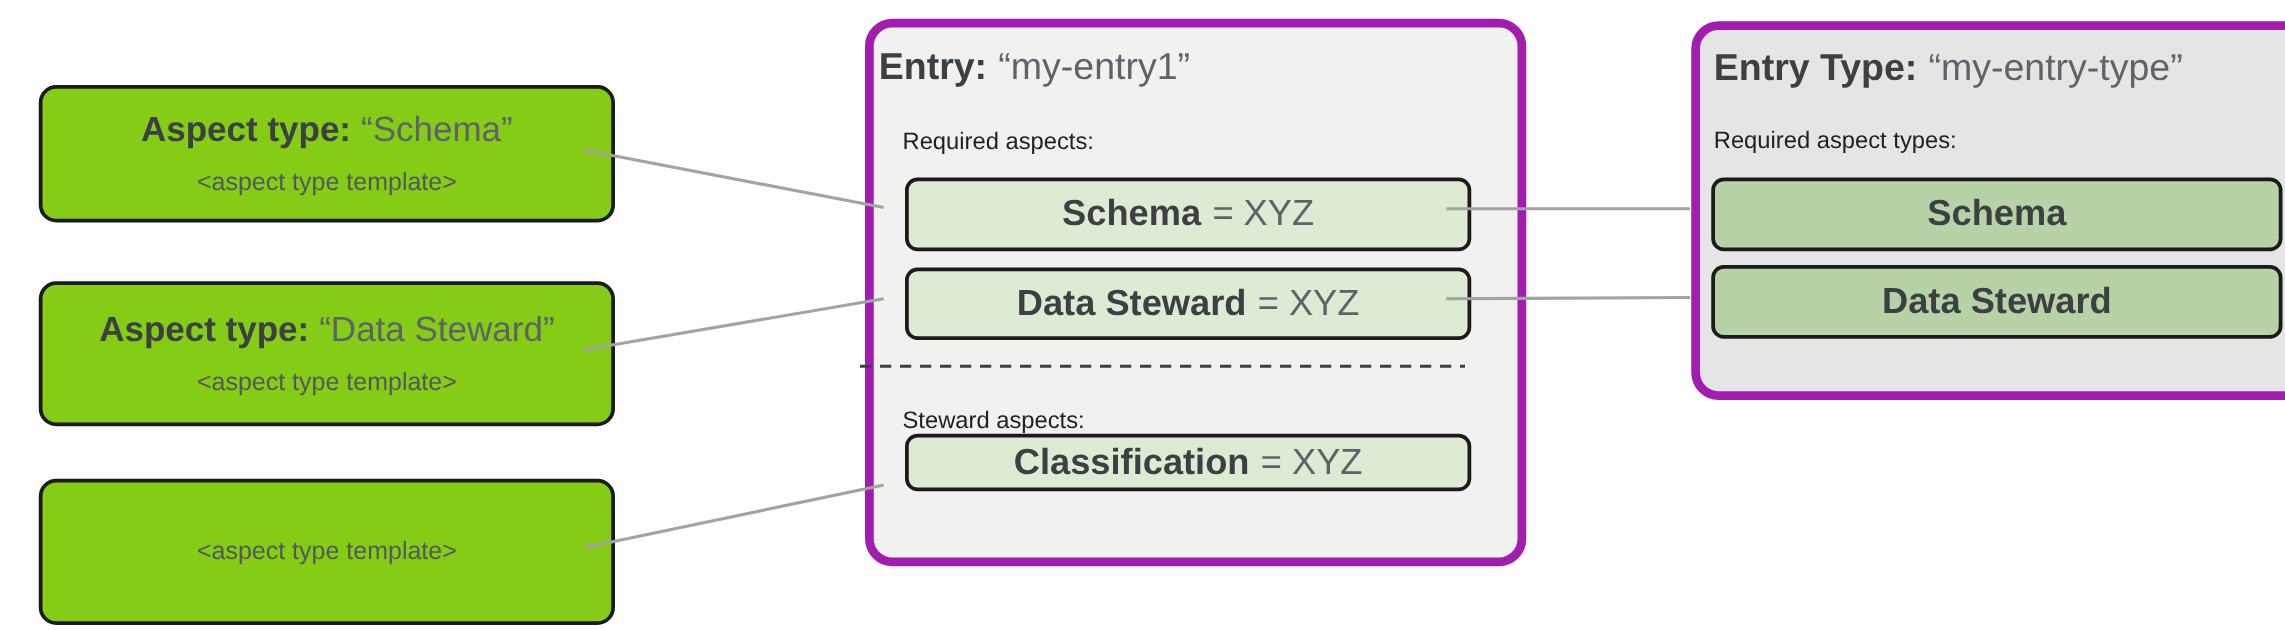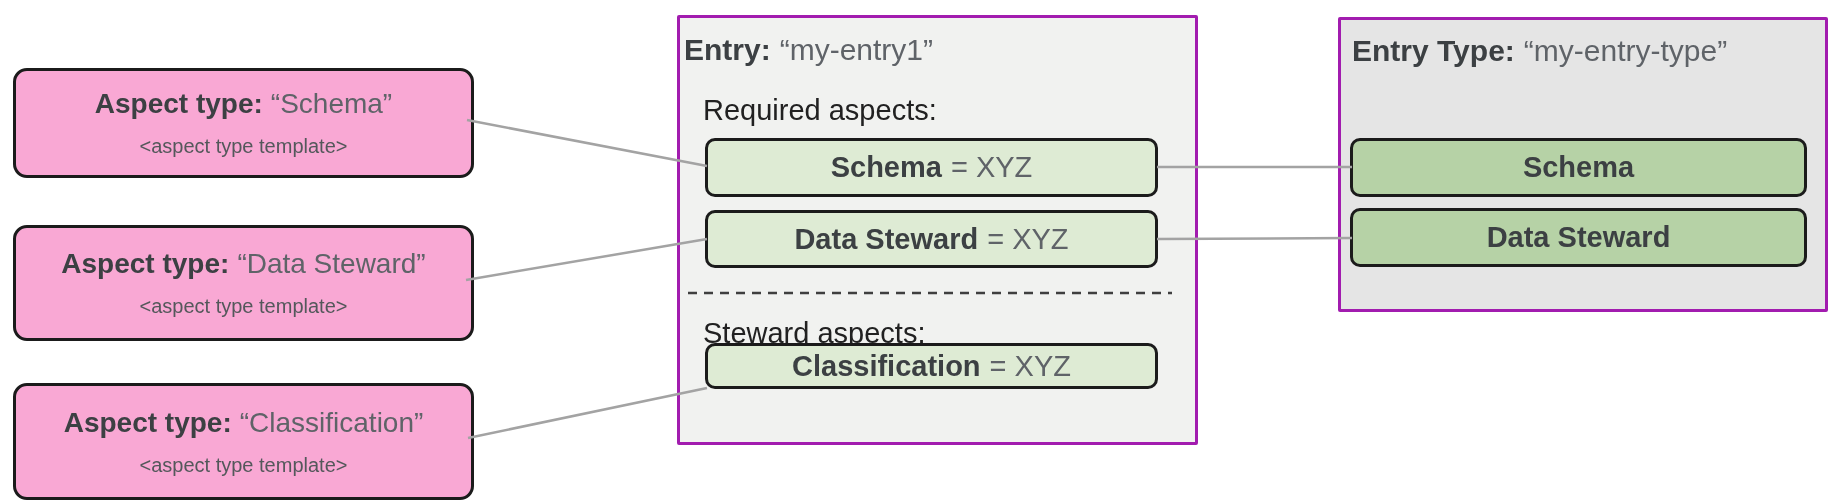--- a/index.html
+++ b/index.html
@@ -16,51 +16,52 @@
     left: 0; top: 0;
     width: 1828px; height: 504px;
     z-index: 5;
     pointer-events: none;
   }
   .conn { stroke: #a3a3a3; stroke-width: 2.5; }
   .dash { stroke: #3f3f3f; stroke-width: 2.5; stroke-dasharray: 9 7; }
 
   .card {
     position: absolute;
-    left: 13px;
+    left: 31px;
     width: 455px;
-    background: #f9a8d4;
+    background: #84cc16;
     border: 3px solid #1b1b1b;
     border-radius: 14px;
     display: flex;
     flex-direction: column;
     align-items: center;
     justify-content: center;
     gap: 15px;
     z-index: 1;
   }
   .card1 { top: 68px;  height: 104px; }
   .card2 { top: 225px; height: 110px; }
   .card3 { top: 383px; height: 111px; }
   .card .l1 { font-size: 28px; color: #5f6368; white-space: nowrap; }
   .card .l1 .b { font-weight: bold; color: #3c4043; margin-right: 8px; }
   .card .l2 { font-size: 20px; color: #54585b; white-space: nowrap; }
 
   .panel {
     position: absolute;
-    border: 3px solid #a21caf;
-    border-radius: 2px;
+    border: 7px solid #a21caf;
+    border-radius: 22px;
     z-index: 1;
+    margin-left: 15px;
   }
   .entry  { left: 677px;  top: 15px; width: 515px; height: 424px; background: #f1f2f0; }
   .etype  { left: 1338px; top: 17px; width: 484px; height: 289px; background: #e5e5e5; }
 
   .title { position: absolute; font-size: 30px; color: #5f6368; white-space: nowrap; line-height: 36px; }
   .title .b { font-weight: bold; color: #3c4043; margin-right: 9px; }
-  .heading { position: absolute; font-size: 29px; color: #212121; white-space: nowrap; line-height: 34px; }
+  .heading { position: absolute; font-size: 19px; color: #212121; white-space: nowrap; line-height: 34px; }
 
   .entry .title   { left: 4px;  top: 14px; }
   .entry .head-req { left: 23px; top: 75px; }
   .entry .head-opt { left: 23px; top: 298px; }
 
   .row {
     position: absolute;
     left: 25px;
     width: 453px;
     background: #deebd4;
@@ -116,21 +117,20 @@
     <div class="l1"><span class="b">Aspect type:</span><span>“Schema”</span></div>
     <div class="l2">&lt;aspect type template&gt;</div>
   </div>
 
   <div class="card card2">
     <div class="l1"><span class="b">Aspect type:</span><span>“Data Steward”</span></div>
     <div class="l2">&lt;aspect type template&gt;</div>
   </div>
 
   <div class="card card3">
-    <div class="l1"><span class="b">Aspect type:</span><span>“Classification”</span></div>
     <div class="l2">&lt;aspect type template&gt;</div>
   </div>
 
   <div class="panel entry">
     <div class="title"><span class="b">Entry:</span><span>“my-entry1”</span></div>
     <div class="heading head-req">Required aspects:</div>
 
     <div class="row row-schema">
       <span class="b">Schema</span>
       <span class="v">= XYZ</span>
@@ -143,20 +143,21 @@
     <div class="heading head-opt">Steward aspects:</div>
 
     <div class="row row-class">
       <span class="b">Classification</span>
       <span class="v">= XYZ</span>
     </div>
   </div>
 
   <div class="panel etype">
     <div class="title"><span class="b">Entry Type:</span><span>“my-entry-type”</span></div>
+    <div class="heading head-req">Required aspect types:</div>
 
     <div class="trow trow-schema">
       <span>Schema</span>
     </div>
     <div class="trow trow-ds">
       <span>Data Steward</span>
     </div>
   </div>
 
 </div>

